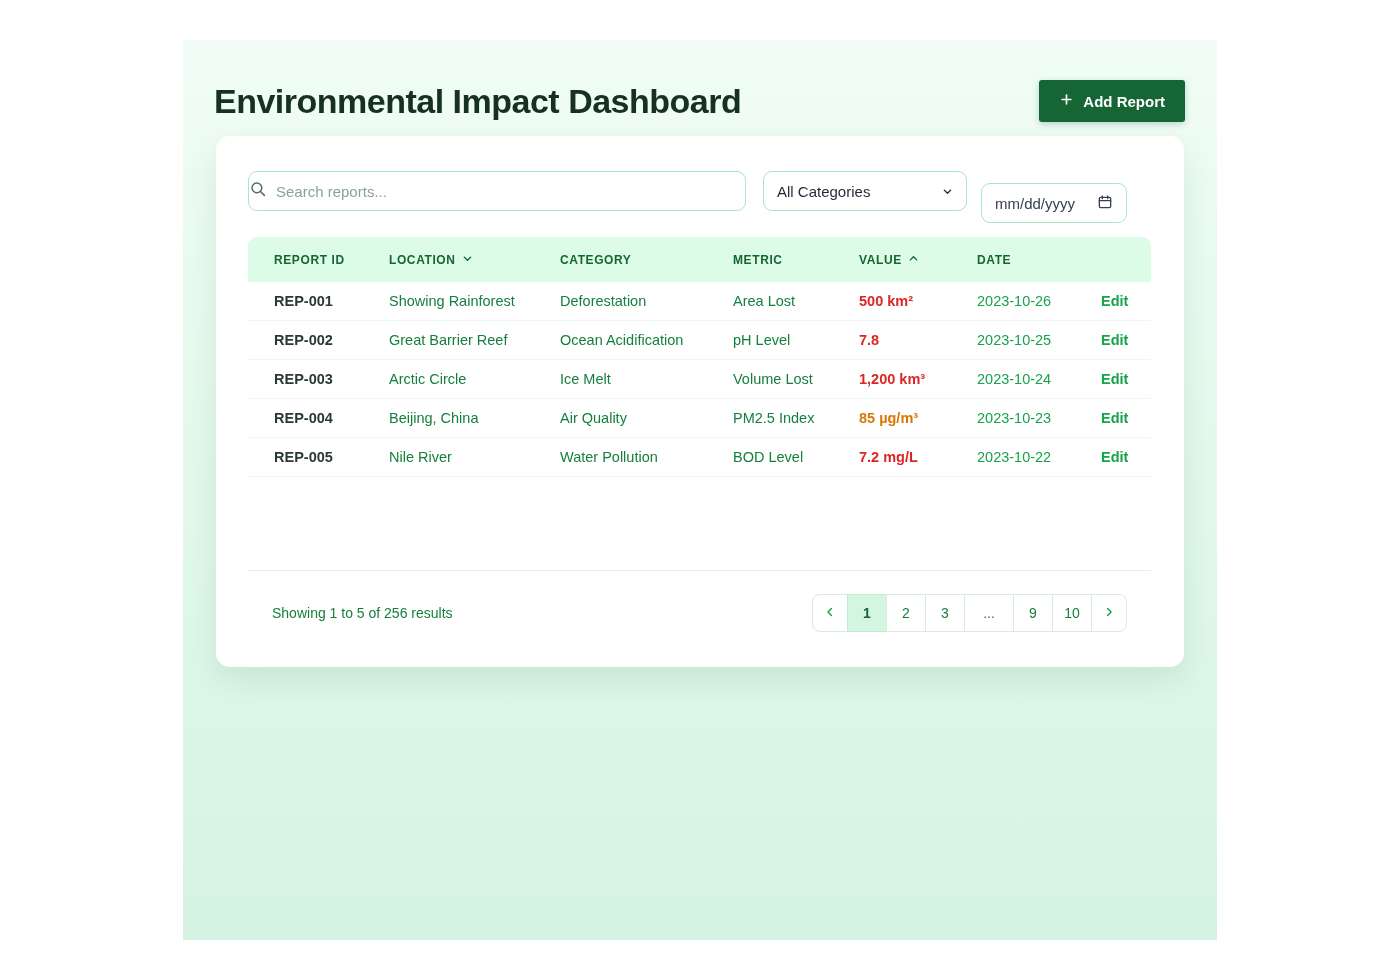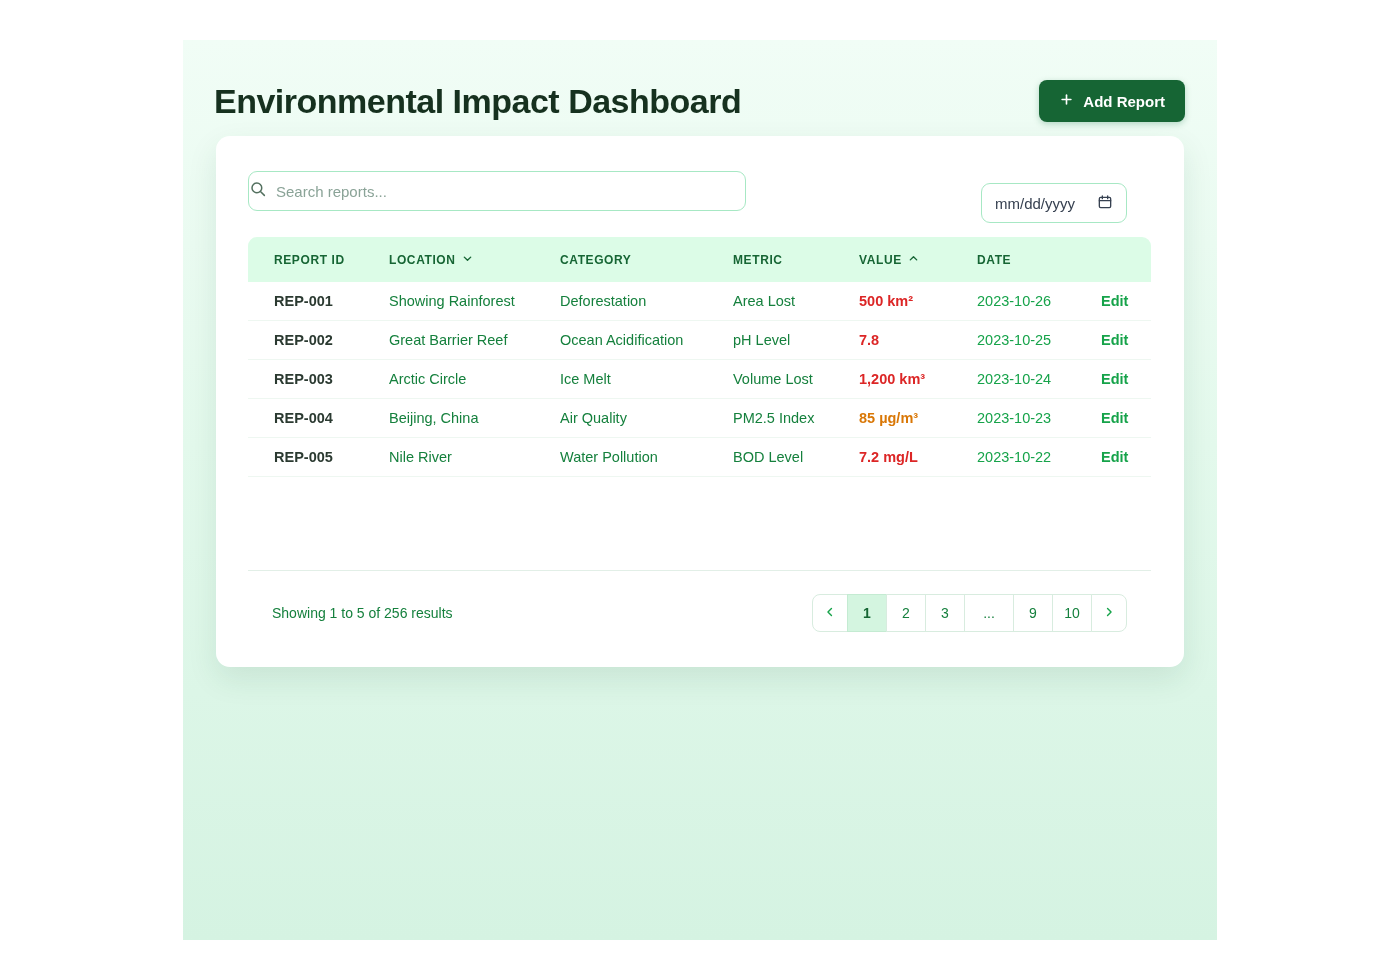--- a/index.html
+++ b/index.html
@@ -10,21 +10,21 @@
     position:absolute; left:183px; top:40px; width:1034px; height:900px;
     background:linear-gradient(180deg,#f1fdf6 0%, #e3f9ec 45%, #d5f3e2 100%);
   }
 
   
   .page-header { position:absolute; left:31px; right:32px; top:30px; height:62px;
     display:flex; align-items:center; justify-content:space-between; }
   .page-title { font-size:34px; font-weight:800; letter-spacing:-0.5px; color:#16311f; }
   .header-actions { display:flex; gap:14px; }
   .btn { display:flex; align-items:center; gap:9px; height:42px; padding:16px 20px;
-    border:none; border-radius:8px; color:#fff; font-size:15px; font-weight:600;
+    border:none; border-radius:3px; color:#fff; font-size:15px; font-weight:600;
     font-family:"Liberation Sans", sans-serif; cursor:pointer;
     box-shadow:0 2px 6px rgba(5,102,54,0.25); }
   .btn-add { background:#166534; }
   .btn-export { background:#059669; }
 
   
   .card { position:absolute; left:33px; top:96px; width:968px; height:531px;
     background:#ffffff; border-radius:14px; box-shadow:0 12px 30px rgba(16,80,48,0.10); }
 
   
@@ -100,20 +100,28 @@
       <div class="search-box">
         <span>
           <svg width="18" height="18" viewBox="0 0 24 24" fill="none" stroke="#53705f" stroke-width="2" stroke-linecap="round">
               <circle cx="10.5" cy="10.5" r="6.5"></circle>
               <line x1="15.6" y1="15.6" x2="20.5" y2="20.5"></line>
             </svg>
         </span>
         <input type="text" placeholder="Search reports..." style="">
       </div>
 
+      <div class="select-box">
+        <span>All Categories</span>
+        <span>
+          <svg width="11" height="11" viewBox="0 0 24 24" fill="none" stroke="#1f2937" stroke-width="3" stroke-linecap="round" stroke-linejoin="round">
+              <path d="M5 9l7 7 7-7"></path>
+            </svg>
+        </span>
+      </div>
 
       <div class="date-box">
         <span>mm/dd/yyyy</span>
         <span>
           <svg width="16" height="16" viewBox="0 0 24 24" fill="none" stroke="#374151" stroke-width="2" stroke-linecap="round">
               <rect x="3.5" y="5" width="17" height="15.5" rx="2"></rect>
               <line x1="3.5" y1="10" x2="20.5" y2="10"></line>
               <line x1="8" y1="3" x2="8" y2="7"></line>
               <line x1="16" y1="3" x2="16" y2="7"></line>
             </svg>

